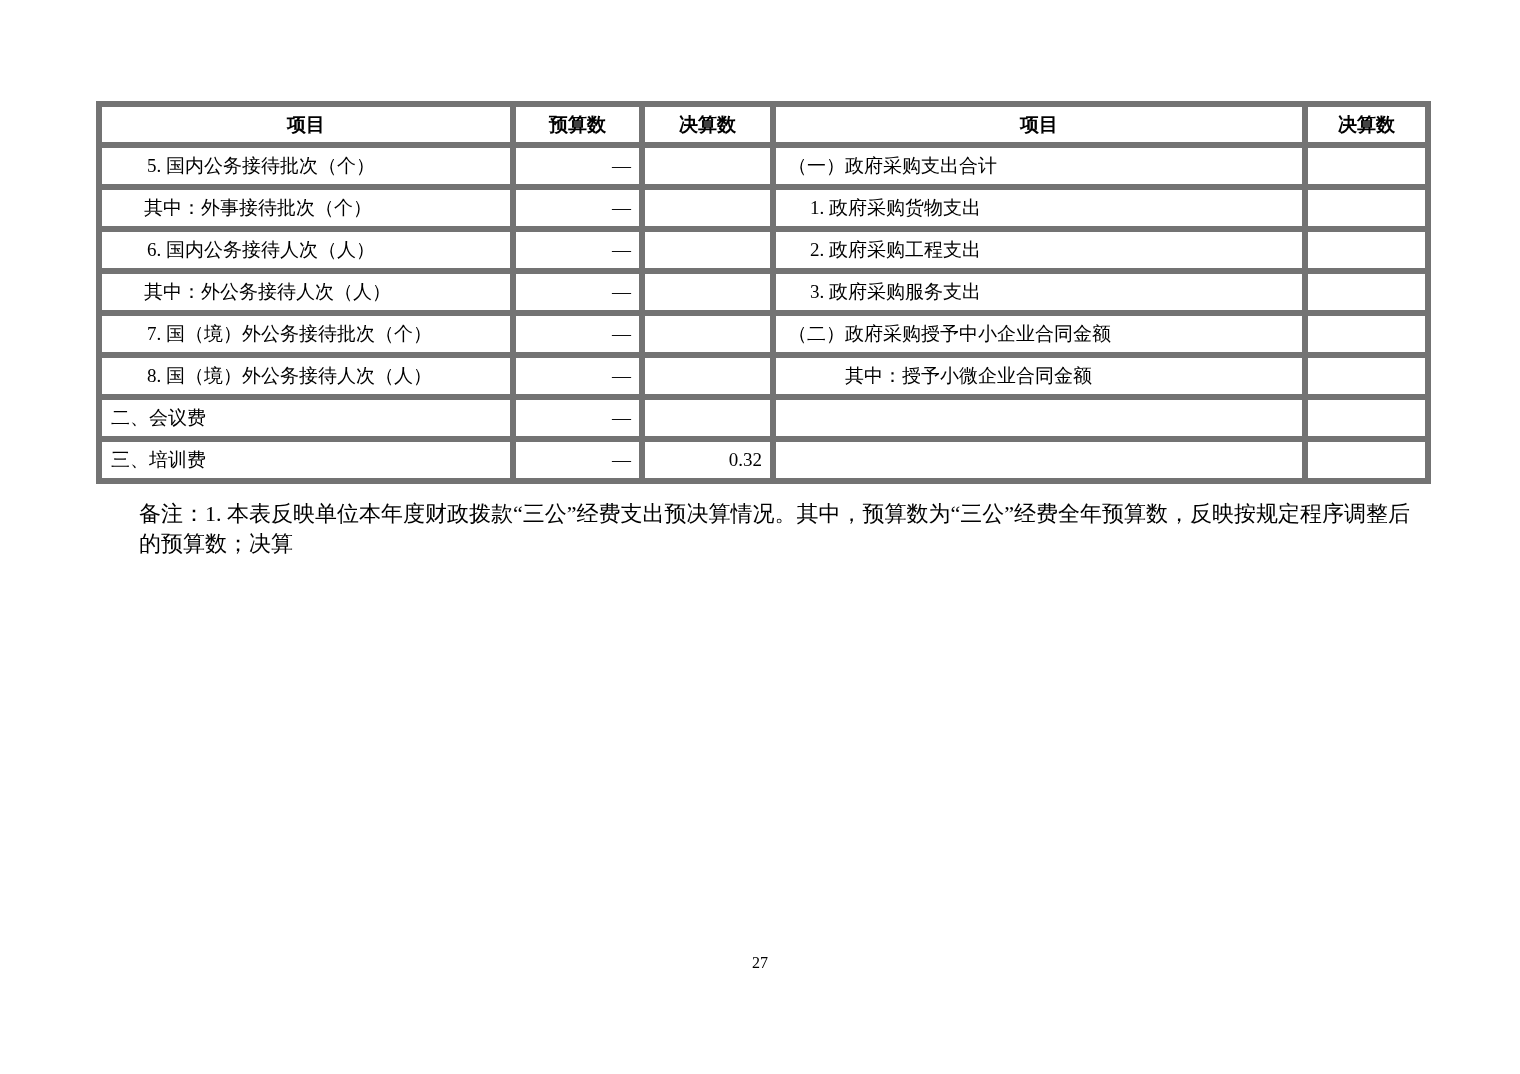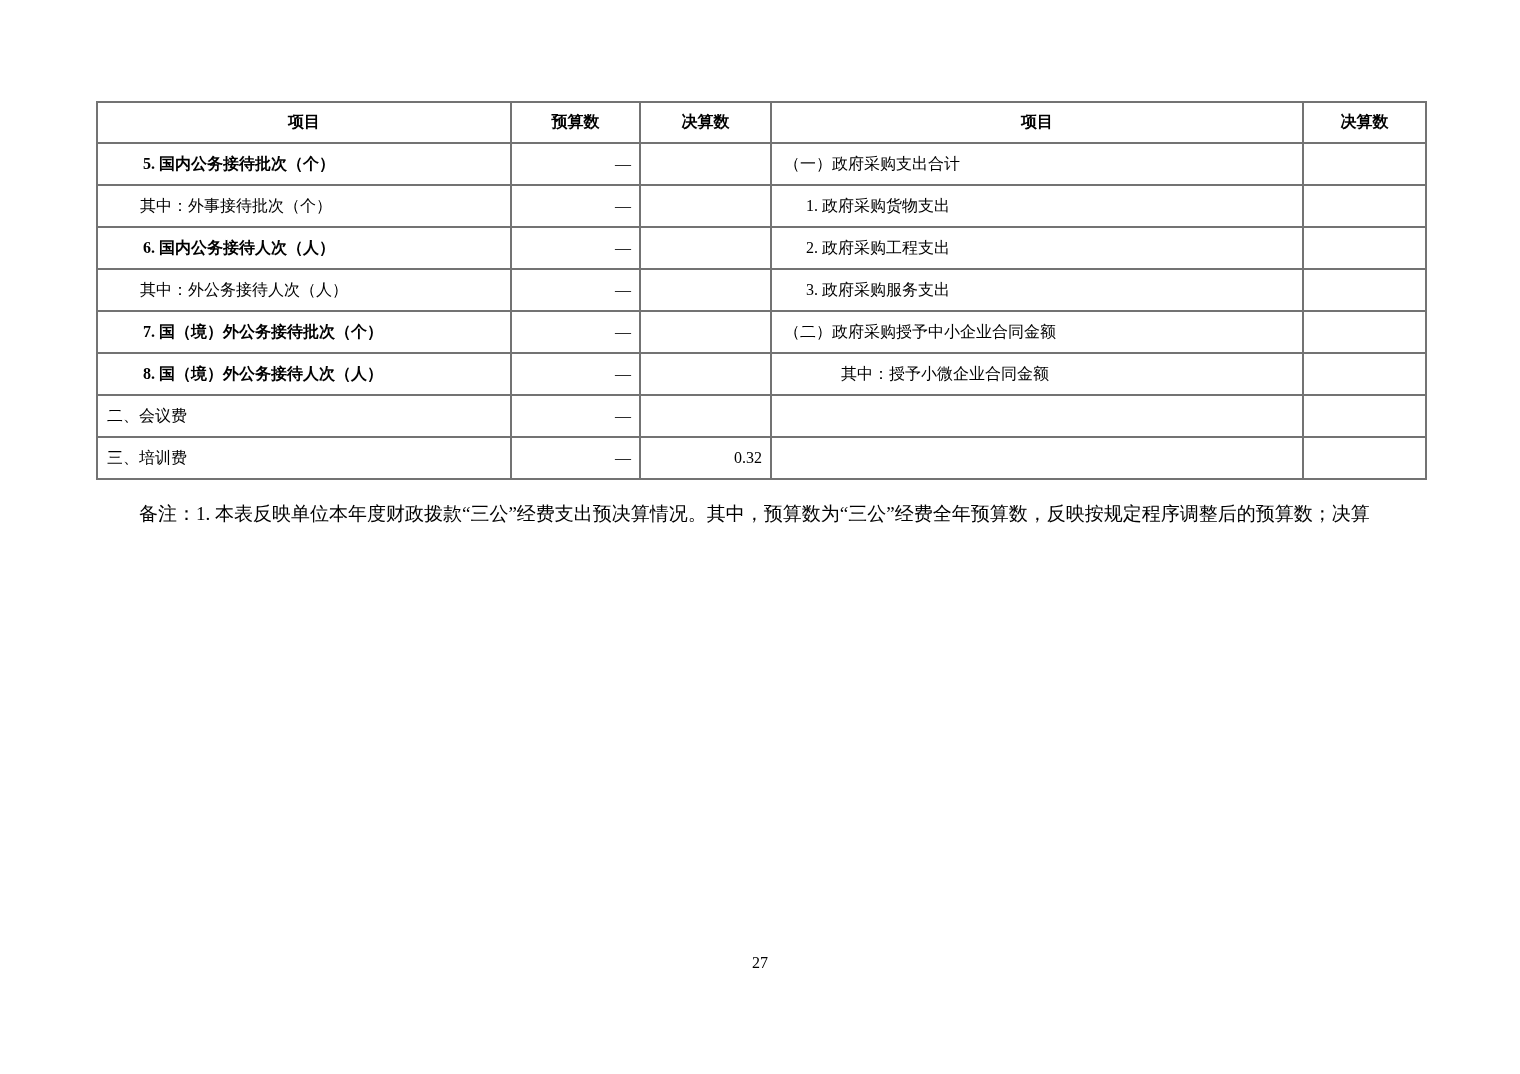--- a/index.html
+++ b/index.html
@@ -12,45 +12,45 @@
     overflow: hidden;
   }
   .budget-table {
     position: absolute;
     left: 96px; top: 101px;
     width: 1329px;
     border-collapse: collapse;
     table-layout: fixed;
   }
   .budget-table th, .budget-table td {
-    border: 2px solid #737373;
-    font-size: 16px;
+    border: 6px solid #737373;
+    font-size: 19px;
     vertical-align: middle;
     overflow: hidden;
     white-space: nowrap;
   }
   .budget-table th {
     height: 41px;
     font-weight: bold;
     text-align: center;
   }
   .budget-table td { height: 42px; font-weight: normal; }
   td.val { text-align: right; padding-right: 8px; }
-  td.p-num { padding-left: 45px; font-weight: bold; }
+  td.p-num { padding-left: 45px; }
   td.p-sub { padding-left: 42px; }
   td.p-top { padding-left: 9px; border-radius: 20px; }
   td.p-r1 { padding-left: 12px; }
   td.p-r2 { padding-left: 34px; }
   td.p-r3 { padding-left: 69px; }
   .bold { font-weight: bold; }
   .notes {
     position: absolute;
     left: 100px; top: 499px;
     width: 1330px;
-    font-size: 19px;
+    font-size: 22px;
     line-height: 30px;
   }
   .note-line-1 { margin-left: 39px; }
   .note-line-3 { margin-left: 96px; }
   .page-number {
     position: absolute;
     left: 0; top: 954px;
     width: 1520px;
     text-align: center;
     font-size: 16px;

